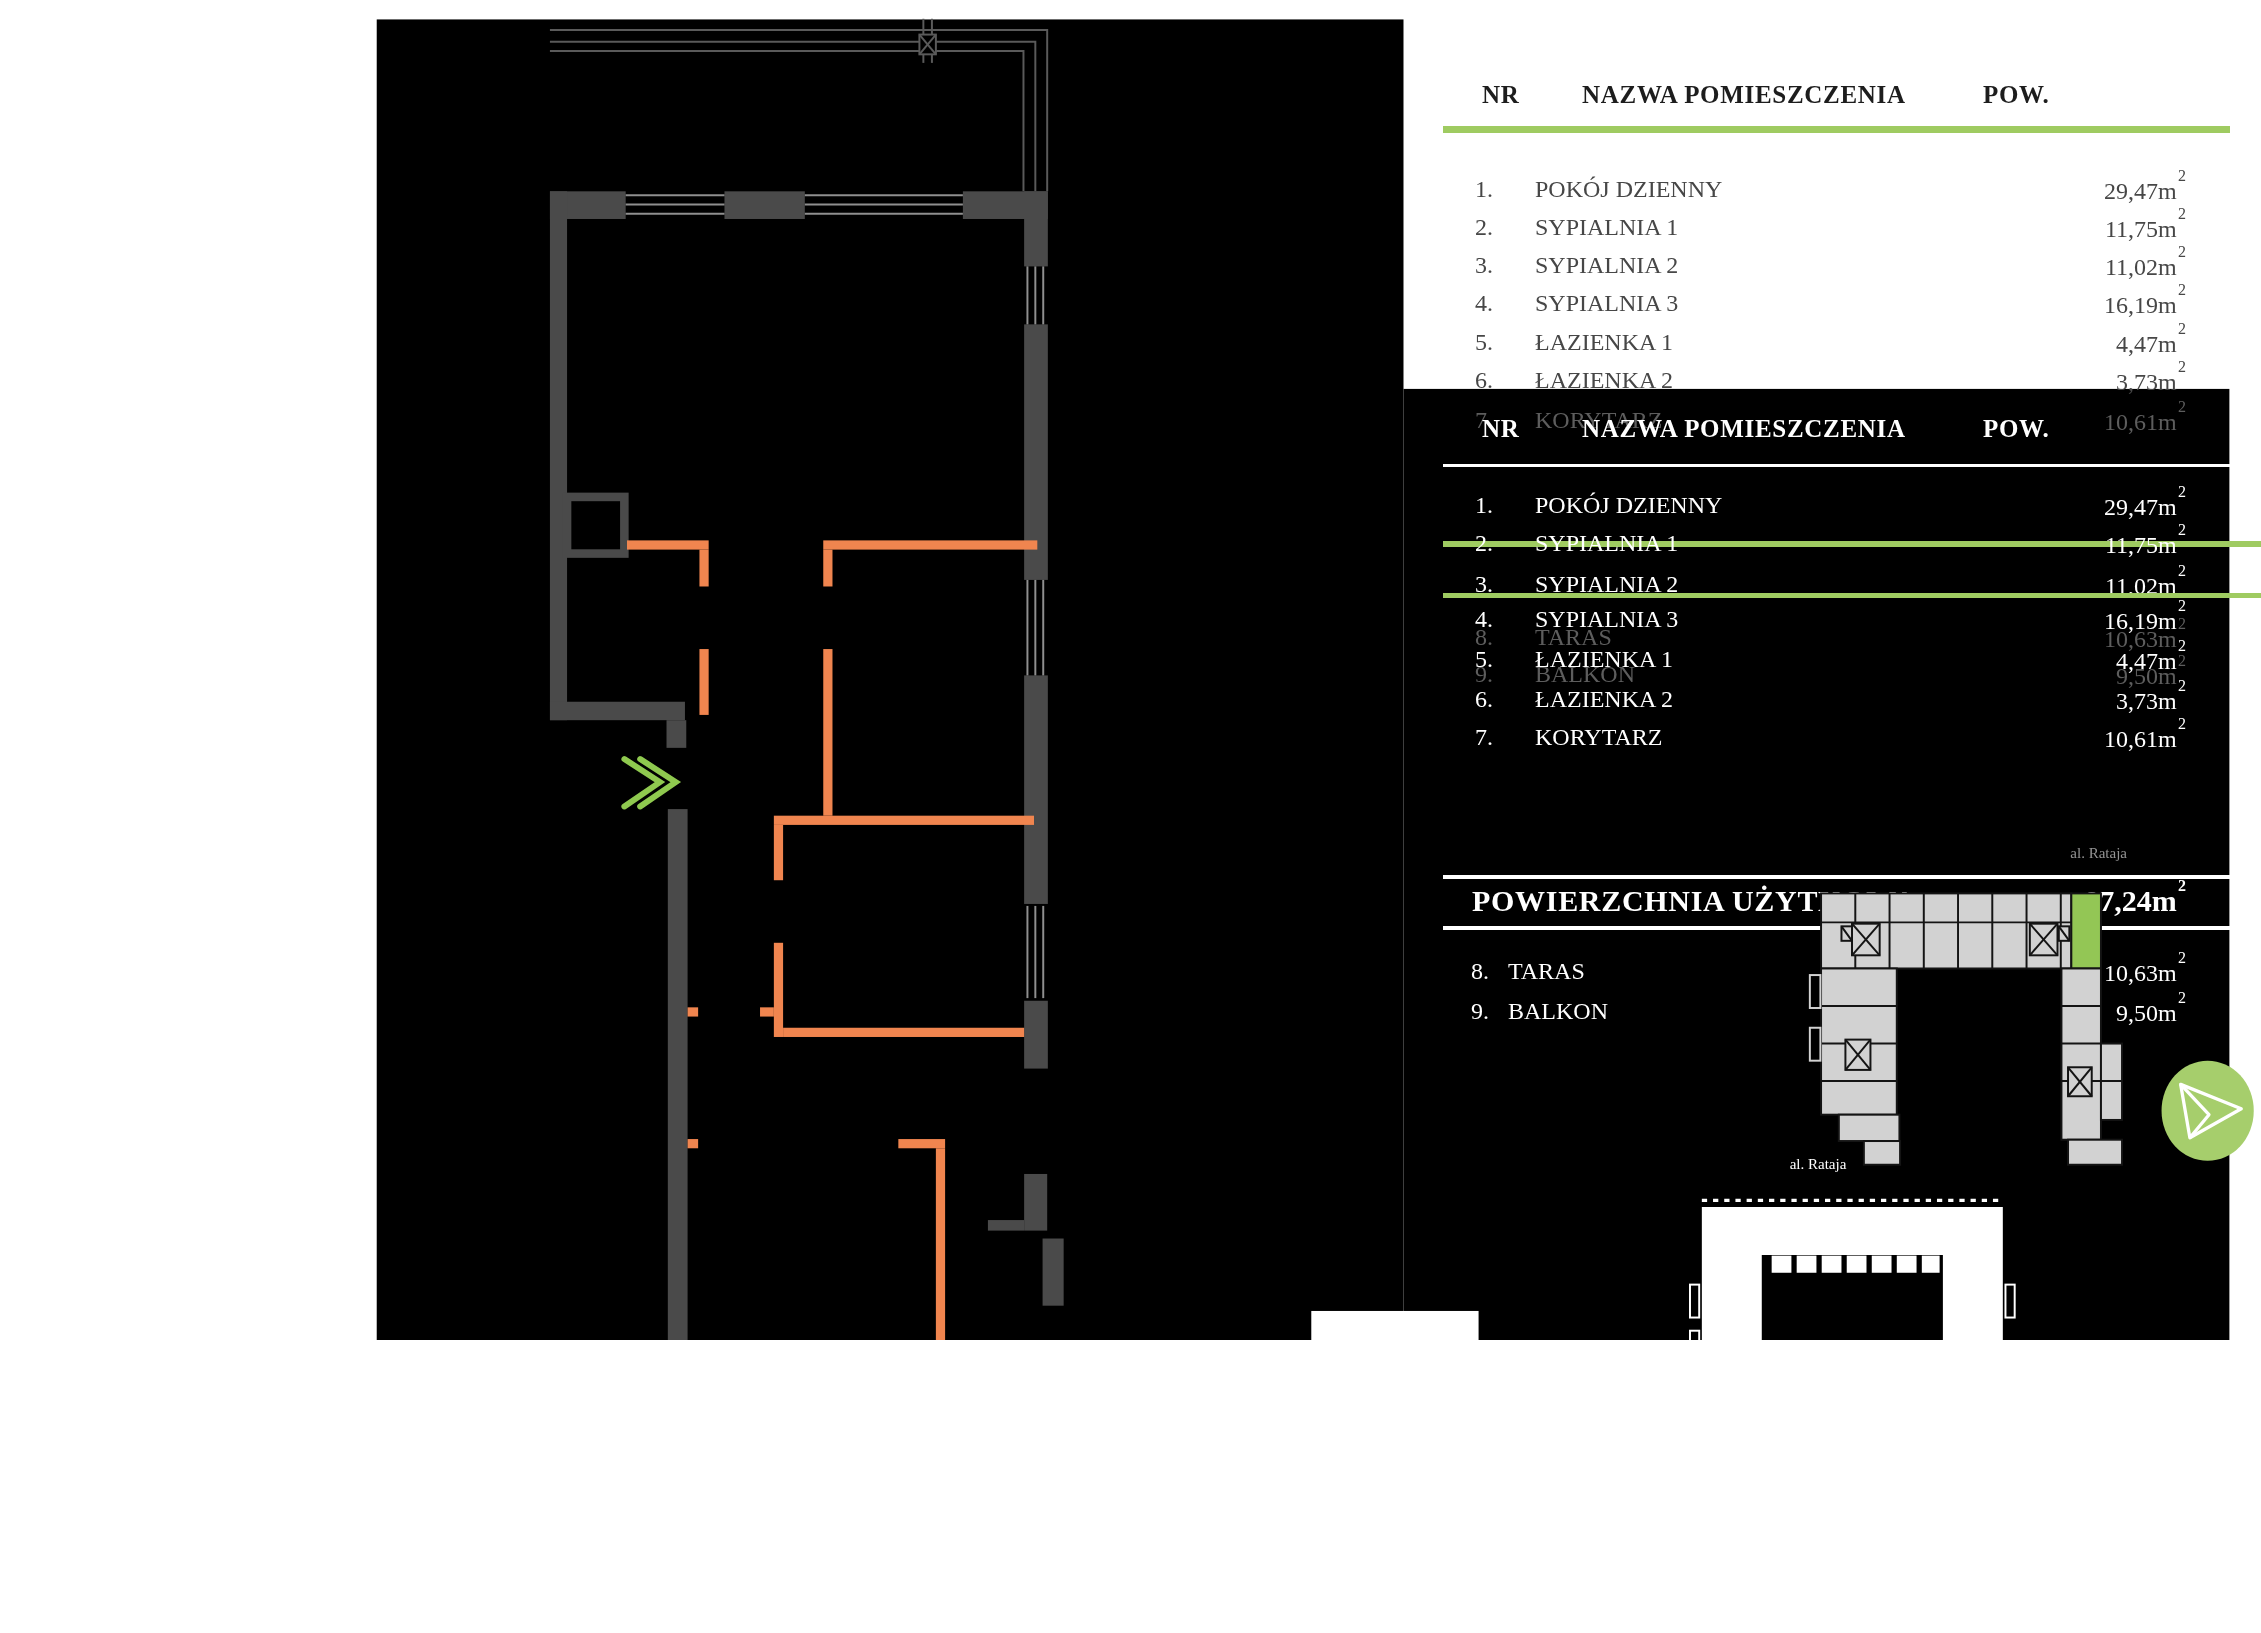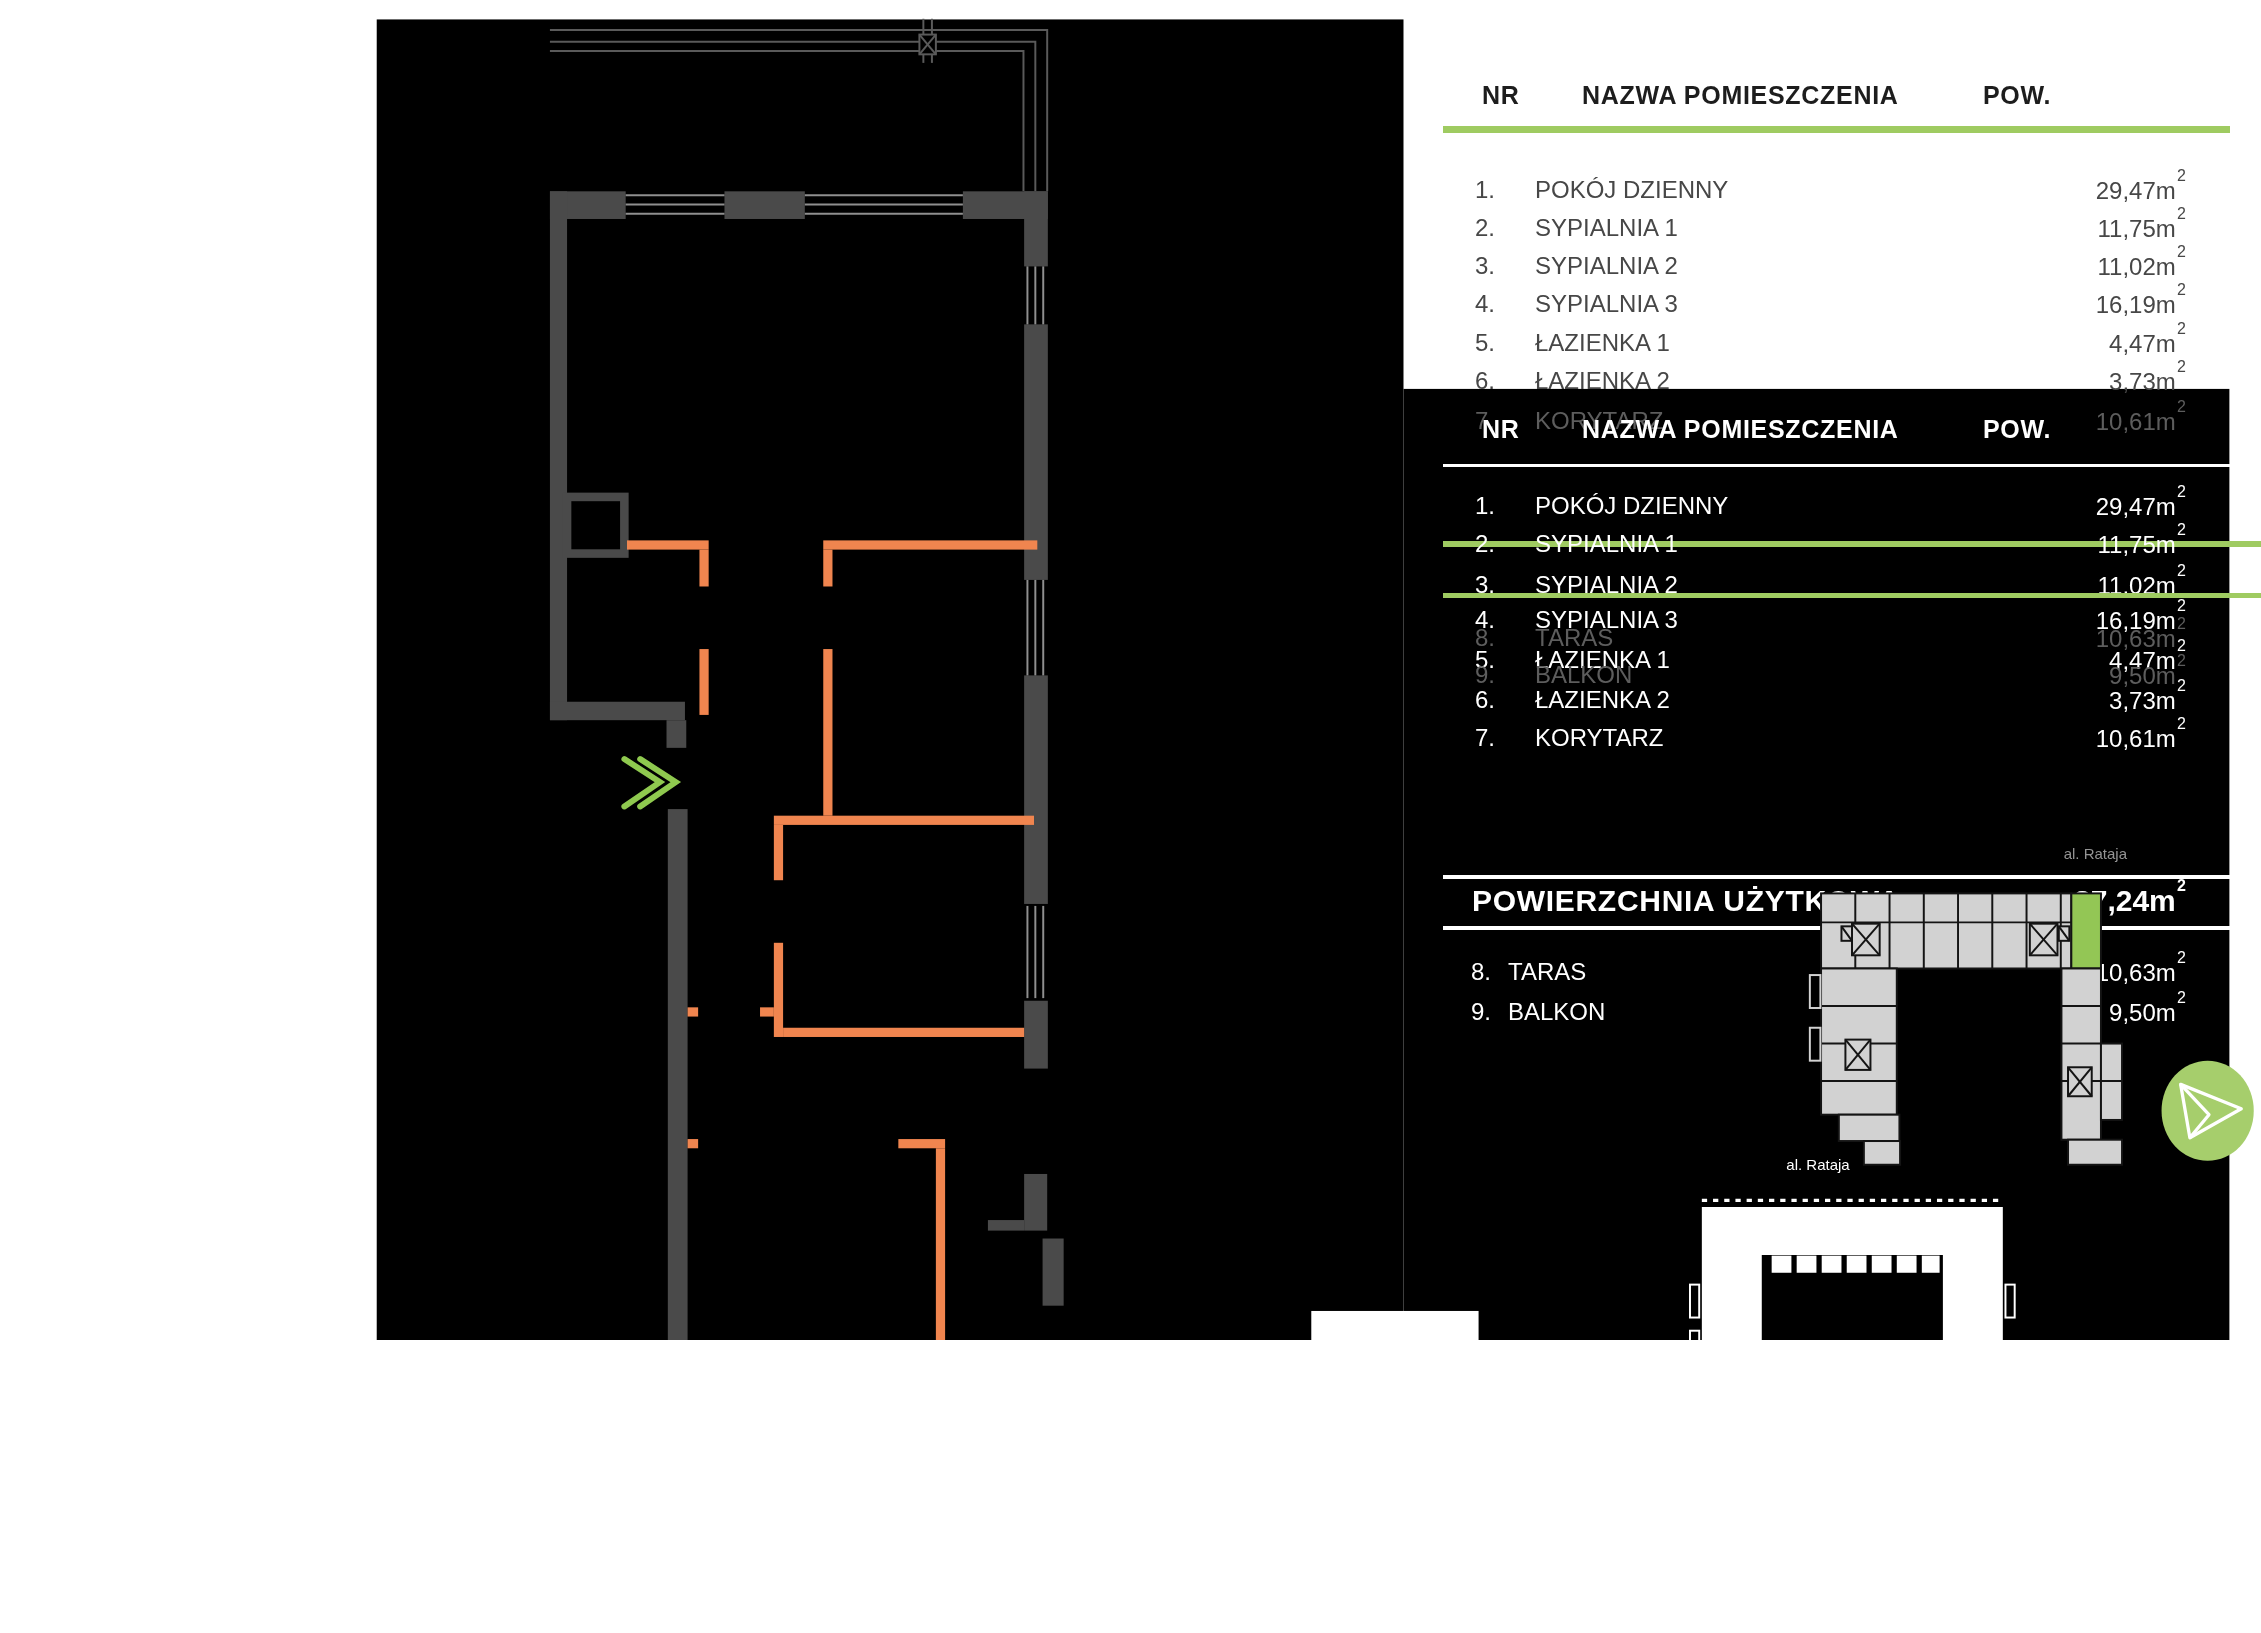--- a/index.html
+++ b/index.html
@@ -1,17 +1,17 @@
 <!DOCTYPE html>
 <html style="font-size:10.5px"><head>
 <meta charset="utf-8">
 <style>
   html,body{margin:0;padding:0;background:#ffffff;}
   #canvas{position:relative;width:2261px;height:1340px;background:#ffffff;overflow:hidden;
-          font-family:Liberation Sans, sans-serif;}
+          font-family:Liberation Serif, serif;}
   #bg,#fg{position:absolute;left:0;top:0;}
   #fg{pointer-events:none;}
   #text-layer{position:absolute;left:0;top:0;width:2261px;height:1634px;z-index:2;}
   .t{position:absolute;white-space:nowrap;line-height:1;}
   .row{position:absolute;left:0;width:2261px;height:29px;}
   .row span{position:absolute;top:0;}
   .c-nr{left:1475px;}
   .c-name{left:1535px;}
   .c-val{left:1988px;width:198px;text-align:right;}
   .c-val span{position:static;}

